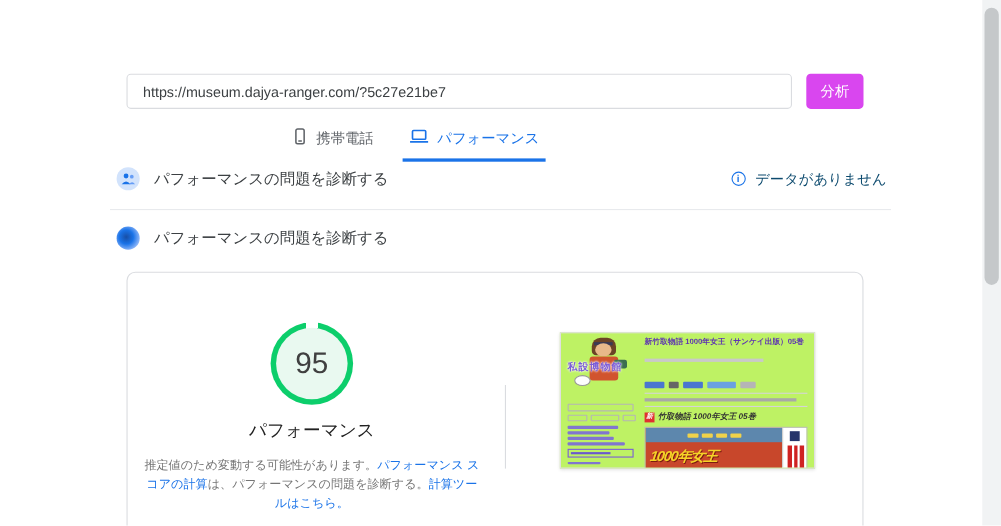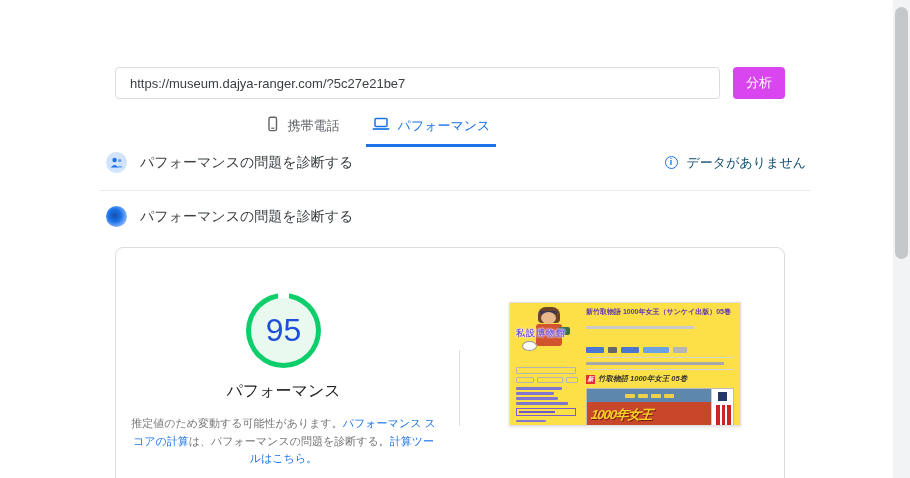--- a/index.html
+++ b/index.html
@@ -41,29 +41,29 @@
   .section-divider { position:absolute; left:100px; top:190px; width:710px; height:1px; background:#e8eaed; }
 
   
   .card { position:absolute; left:115px; top:247px; width:670px; height:280px; background:#fff; border:1px solid #dadce0; border-radius:8px; }
 
   
   .score-col { position:absolute; left:0; top:45px; width:335px; text-align:center; }
   .gauge { position:relative; width:75px; height:75px; margin:0 auto; }
   .gauge-ring { position:absolute; inset:0; border-radius:50%; background:conic-gradient(from 9deg, #0cce6b 0deg 342deg, transparent 342deg 360deg); }
   .gauge-ring::after { content:""; position:absolute; inset:5px; border-radius:50%; background:#e9f9f0; }
-  .gauge-score { position:absolute; inset:0; display:flex; align-items:center; justify-content:center; font-size:32px; color:#1d4ed8; }
+  .gauge-score { position:absolute; inset:0; display:flex; align-items:center; justify-content:center; font-size:27px; color:#404040; }
   .score-label { margin-top:13px; font-size:16px; color:#212121; }
   .score-disclaimer { width:312px; margin:13px auto 0; font-size:11px; line-height:1.6; color:#757575; }
   .score-disclaimer a { color:#1a73e8; text-decoration:none; cursor:pointer; }
 
   .card-vdivider { position:absolute; left:343px; top:102px; width:1px; height:76px; background:#dadce0; }
 
   
-  .thumb { position:absolute; left:393px; top:54px; width:232px; height:124px; background:#fde047; border:1px solid #e0e0e0; box-shadow:0 1px 3px rgba(0,0,0,.12); overflow:hidden; cursor:pointer; }
+  .thumb { position:absolute; left:393px; top:54px; width:232px; height:124px; background:#bef264; border:1px solid #e0e0e0; box-shadow:0 1px 3px rgba(0,0,0,.12); overflow:hidden; cursor:pointer; }
   .t-sitehead { position:absolute; left:6px; top:4px; width:64px; height:58px; }
   .t-hair { position:absolute; left:22px; top:0; width:22px; height:16px; background:#6b4326; border-radius:8px 8px 4px 4px; }
   .t-face { position:absolute; left:25px; top:5px; width:15px; height:12px; background:#e8b88a; border-radius:50%; }
   .t-band { position:absolute; left:24px; top:4px; width:17px; height:3px; background:#3a3a55; }
   .t-body { position:absolute; left:20px; top:17px; width:26px; height:22px; background:#d1542e; border-radius:3px; }
   .t-arm { position:absolute; left:42px; top:20px; width:12px; height:8px; background:#3d6e4f; border-radius:2px; }
   .t-cat { position:absolute; left:6px; top:34px; width:15px; height:10px; background:#fdfdfd; border:1px solid #999; border-radius:50%; }
   .t-sitename { position:absolute; left:0; top:20px; width:64px; font-size:9px; font-weight:bold; color:#7b5cd6; text-shadow:0 0 2px #fff, 0 0 2px #fff; letter-spacing:1px; }
   .t-posttitle { position:absolute; left:76px; top:5px; width:150px; font-size:7px; line-height:8px; font-weight:bold; color:#5e35b1; }
   .t-breadcrumb { position:absolute; left:76px; top:23px; width:108px; height:3px; background:#c9c9c9; }

